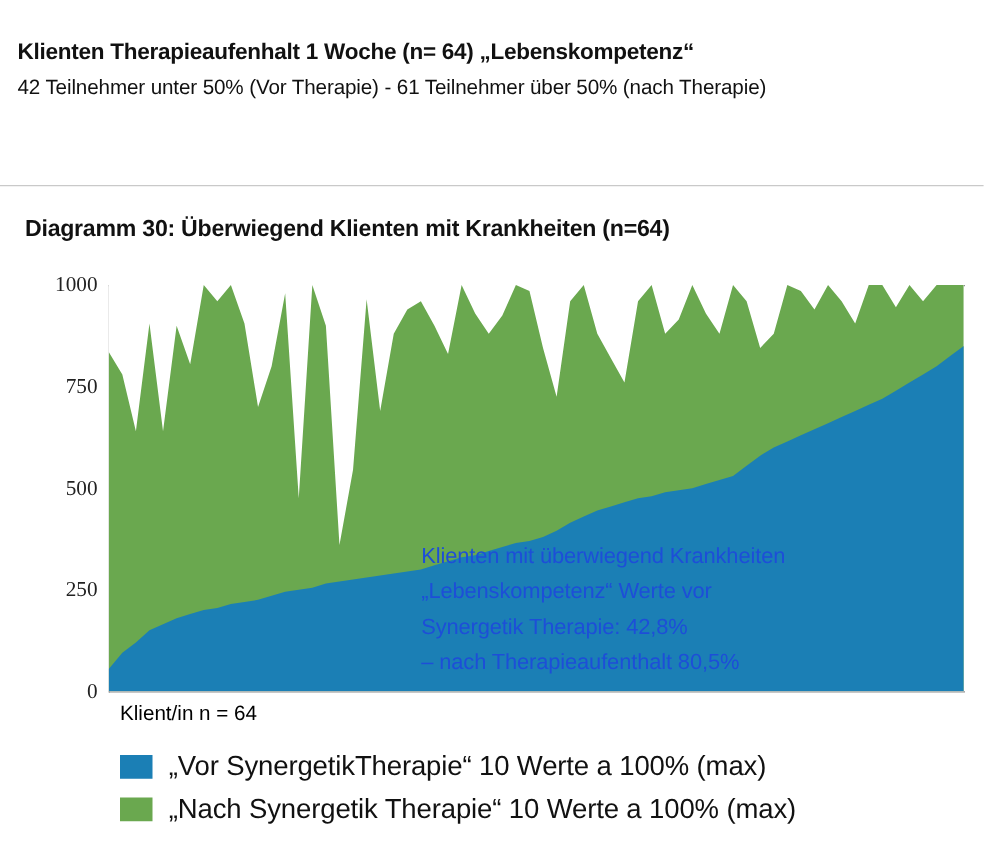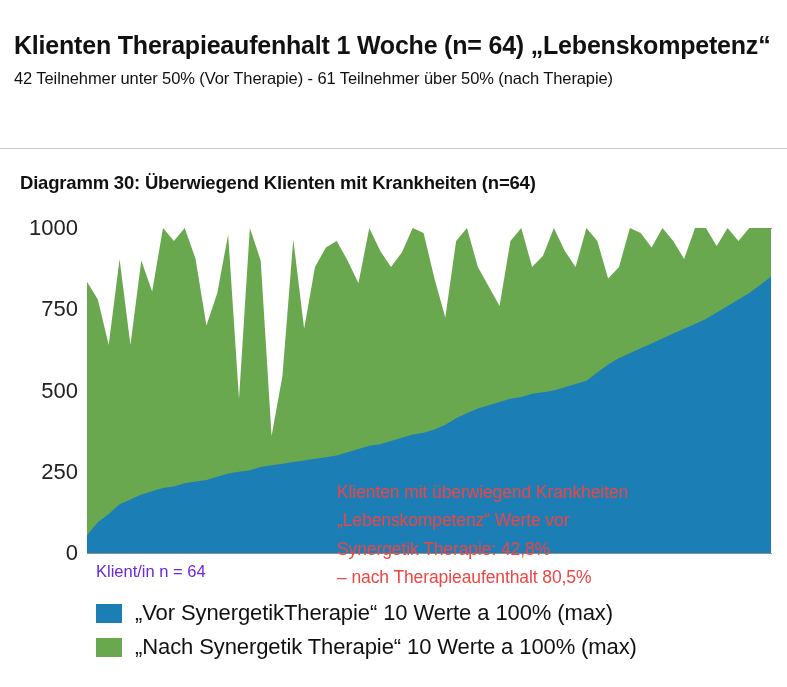--- a/index.html
+++ b/index.html
@@ -20,21 +20,21 @@
     width: 787px;
     height: 687px;
   }
   .header {
     position: absolute;
     left: 14px;
     top: 30px;
     width: 760px;
   }
   .header-title {
-    font-size: 25px;
+    font-size: 18px;
     font-weight: bold;
     letter-spacing: -0.2px;
     line-height: 1.25;
     margin: 0 0 6px 0;
     color: #111;
   }
   .header-line {
     font-size: 16.5px;
     line-height: 1.45;
     color: #111;
@@ -75,25 +75,26 @@
     width: 684px;
     height: 325px;
     background: #ffffff;
   }
   #plot svg {
     display: block;
   }
   .ytick {
     position: absolute;
     right: 0;
-    font-size: 22px;
+    font-size: 17px;
     color: #222;
     text-align: right;
     width: 70px;
     transform: translateY(-50%);
+    font-family: Liberation Serif, serif;
   }
   #yaxis {
     position: absolute;
     left: 0;
     top: 18px;
     width: 78px;
     height: 325px;
   }
   .axis-line-v {
     position: absolute;
@@ -117,33 +118,32 @@
     top: 18px;
     width: 685px;
     height: 1px;
     background: #8f8f8f;
   }
   .annotation {
     position: absolute;
     left: 337px;
     top: 220px;
     width: 400px;
-    color: #ef4444;
+    color: #1d4ed8;
     font-size: 17.5px;
     line-height: 1.62;
     letter-spacing: -0.1px;
     pointer-events: none;
-    margin-top: 48px;
   }
   .xlabel {
     position: absolute;
     left: 96px;
     top: 562px;
     font-size: 16.5px;
-    color: #6d28d9;
+    color: #000000;
   }
   
   #legend {
     position: absolute;
     left: 96px;
     top: 600px;
     width: 690px;
   }
   .legend-row {
     display: flex;

